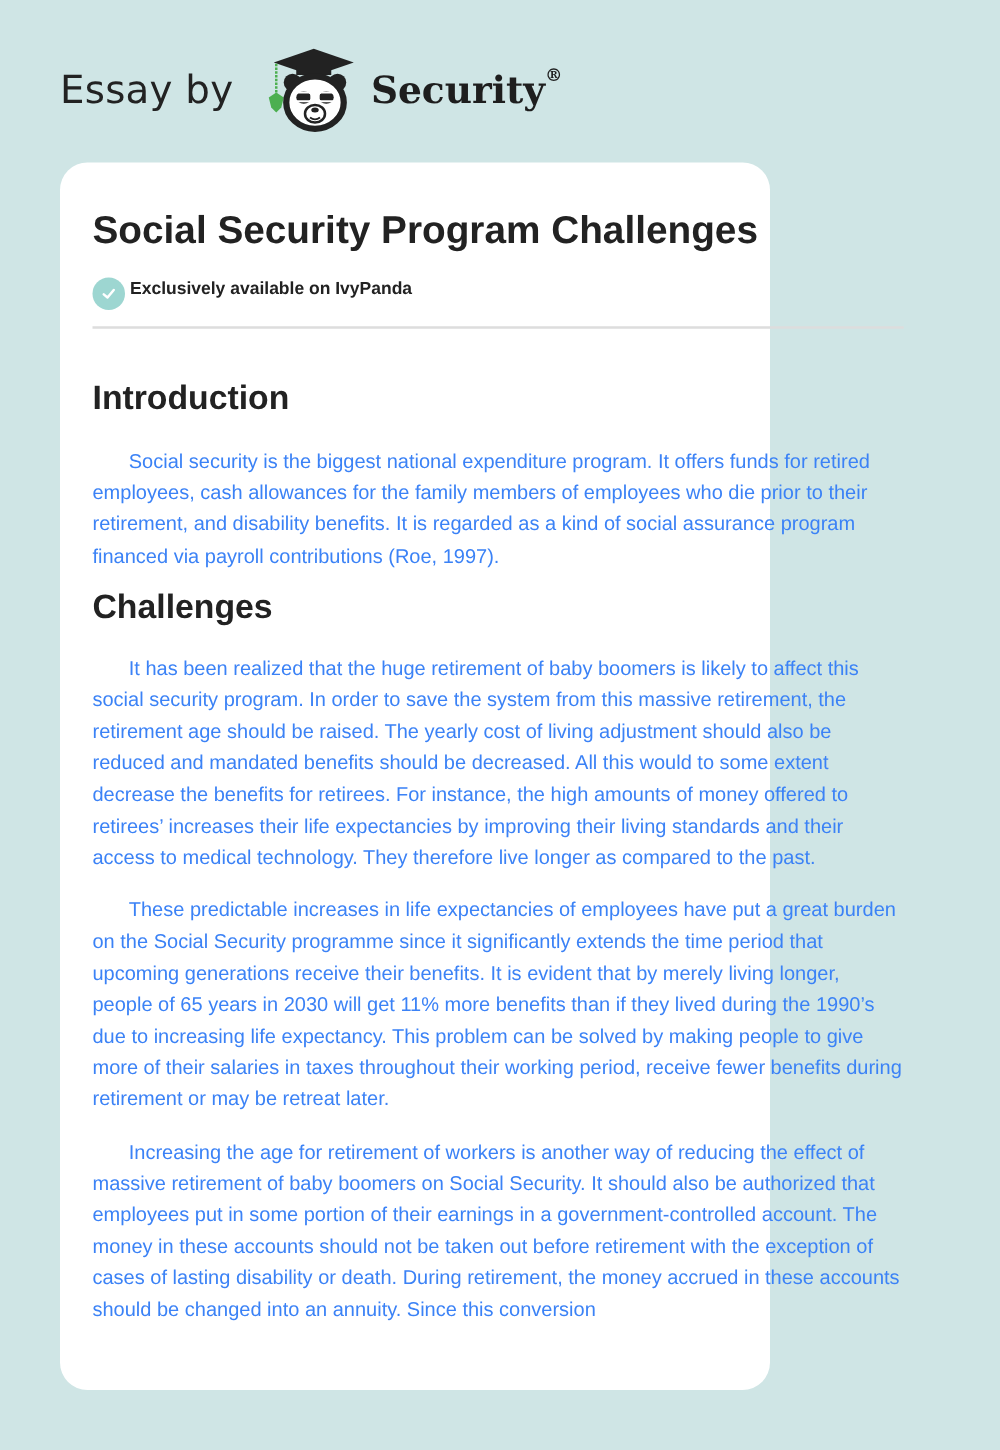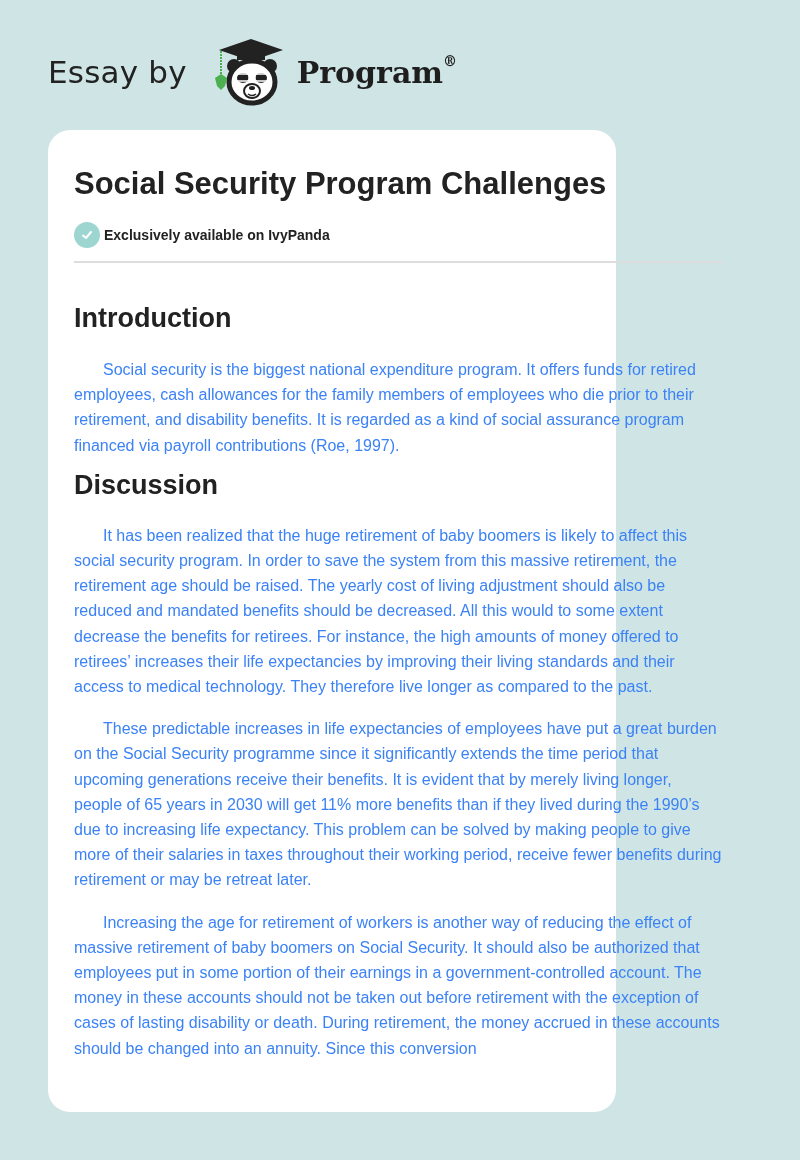--- a/index.html
+++ b/index.html
@@ -30,21 +30,21 @@
       position: absolute; left: 48px; top: 130px;
       width: 568px; height: 982px;
       background: #fff; border-radius: 22px;
     }
     .title {
       position: absolute; left: 26px; top: 36px;
       font-size: 31px; font-weight: bold; color: #222; margin: 0;
     }
     .badge {
       position: absolute; left: 26px; top: 92px;
-      display: flex; align-items: center;
+      display: flex; align-items: flex-start;
     }
     .badge-icon {
       width: 26px; height: 26px; border-radius: 50%;
       background: #9dd6d1; display: flex; align-items: center; justify-content: center;
       margin-right: 4px;
     }
     .badge-text { font-size: 14px; font-weight: bold; color: #222; }
     .divider {
       position: absolute; left: 26px; top: 131px; width: 649px; height: 2px; background: #ddd;
     }
@@ -74,39 +74,39 @@
       <ellipse cx="45" cy="46" rx="23" ry="21" fill="#fff" stroke="#222" stroke-width="5"></ellipse>
       <ellipse cx="36" cy="42" rx="6" ry="5" fill="#222"></ellipse>
       <ellipse cx="54" cy="42" rx="6" ry="5" fill="#222"></ellipse>
       <rect x="29" y="38" width="13" height="7" rx="2" fill="none" stroke="#fff" stroke-width="1.5"></rect>
       <rect x="48" y="38" width="13" height="7" rx="2" fill="none" stroke="#fff" stroke-width="1.5"></rect>
       <ellipse cx="45" cy="55" rx="8" ry="7" fill="#fff" stroke="#222" stroke-width="2"></ellipse>
       <ellipse cx="45" cy="52" rx="3" ry="2" fill="#222"></ellipse>
       <path d="M41,58 Q45,61 49,58" fill="none" stroke="#222" stroke-width="1.5"></path>
     </svg>
   </span>
-  <span class="brand"><span>Program</span><sup>®</sup></span>
+  <span class="brand"><span>Security</span><sup>®</sup></span>
 </div>
 
 <div class="card">
   <h1 class="title">Social Security Program Challenges</h1>
 
   <div class="badge">
     <span class="badge-icon">
       <svg width="14" height="14" viewBox="0 0 14 14">
           <path d="M3,7.5 L6,10 L11,4" fill="none" stroke="#fff" stroke-width="2" stroke-linecap="round" stroke-linejoin="round"></path>
         </svg>
     </span>
     <span class="badge-text">Exclusively available on IvyPanda</span>
   </div>
 
   <div class="divider"></div>
 
   <div class="content">
     <h2 id="h-intro">Introduction</h2>
     <p>Social security is the biggest national expenditure program. It offers funds for retired employees, cash allowances for the family members of employees who die prior to their retirement, and disability benefits. It is regarded as a kind of social assurance program financed via payroll contributions (Roe, 1997).</p>
 
-    <h2 id="h-disc">Discussion</h2>
+    <h2 id="h-disc">Challenges</h2>
     <p class="p-gap">It has been realized that the huge retirement of baby boomers is likely to affect this social security program. In order to save the system from this massive retirement, the retirement age should be raised. The yearly cost of living adjustment should also be reduced and mandated benefits should be decreased. All this would to some extent decrease the benefits for retirees. For instance, the high amounts of money offered to retirees’ increases their life expectancies by improving their living standards and their access to medical technology. They therefore live longer as compared to the past.</p>
     <p class="p-gap">These predictable increases in life expectancies of employees have put a great burden on the Social Security programme since it significantly extends the time period that upcoming generations receive their benefits. It is evident that by merely living longer, people of 65 years in 2030 will get 11% more benefits than if they lived during the 1990’s due to increasing life expectancy. This problem can be solved by making people to give more of their salaries in taxes throughout their working period, receive fewer benefits during retirement or may be retreat later.</p>
     <p>Increasing the age for retirement of workers is another way of reducing the effect of massive retirement of baby boomers on Social Security. It should also be authorized that employees put in some portion of their earnings in a government-controlled account. The money in these accounts should not be taken out before retirement with the exception of cases of lasting disability or death. During retirement, the money accrued in these accounts should be changed into an annuity. Since this conversion</p>
   </div>
 </div>
 
 </body></html>

